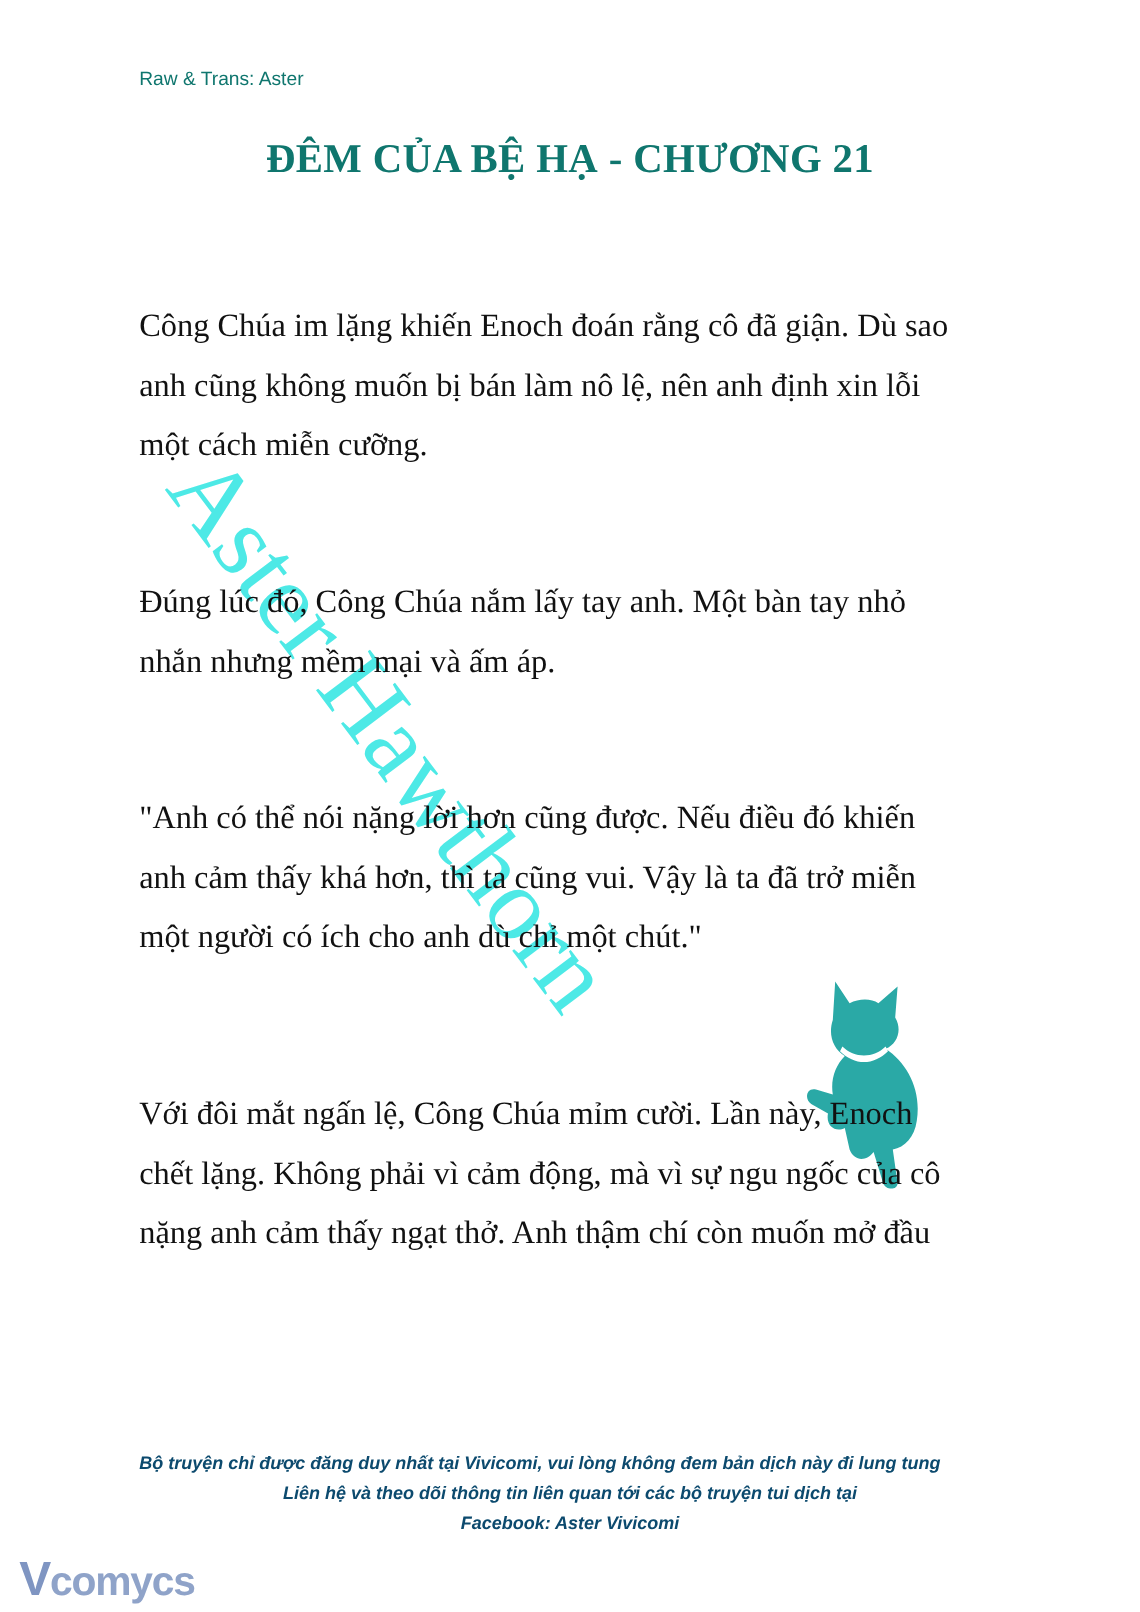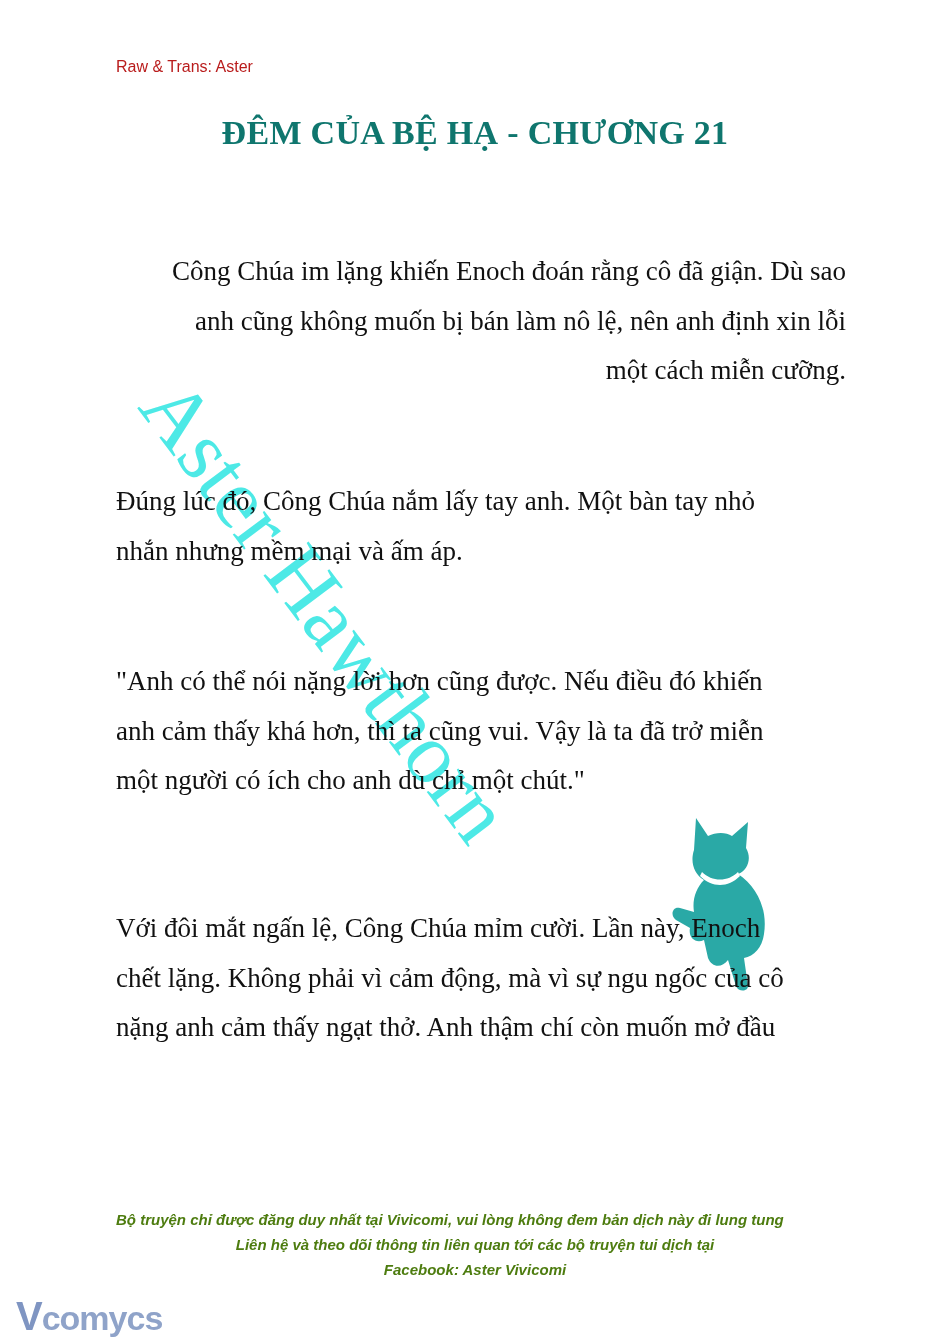--- a/index.html
+++ b/index.html
@@ -14,21 +14,21 @@
       overflow: hidden;
       font-family: "Liberation Serif", serif;
       color: #111111;
     }
     .credit {
       position: absolute;
       left: 116px;
       top: 58px;
       font-family: "Liberation Sans", sans-serif;
       font-size: 16px;
-      color: #b91c1c;
+      color: #0f766e;
     }
     .title {
       position: absolute;
       left: 0;
       width: 950px;
       top: 114px;
       text-align: center;
       font-family: "Liberation Serif", serif;
       font-weight: bold;
       font-size: 34px;
@@ -41,21 +41,21 @@
       width: 730px;
       font-size: 27px;
       line-height: 49.5px;
       color: #111111;
       margin: 0;
     }
     .para .line {
       display: block;
       white-space: nowrap;
     }
-    .p1 { top: 247px; text-align: right; }
+    .p1 { top: 247px; }
     .p2 { top: 477px; }
     .p3 { top: 657px; }
     .p4 { top: 904px; }
 
     .watermark {
       position: absolute;
       left: 120px;
       top: 560px;
       transform-origin: left center;
       transform: rotate(53deg);
@@ -88,21 +88,21 @@
       position: absolute;
       left: 0;
       width: 950px;
       top: 1207px;
       text-align: center;
       font-family: "Liberation Sans", sans-serif;
       font-style: italic;
       font-weight: bold;
       font-size: 15px;
       line-height: 25px;
-      color: #4d7c0f;
+      color: #0c4a6e;
     }
     .footer .fline { display: block; }
     .footer .fline.first { text-align: left; padding-left: 116px; }
 
     .logo {
       position: absolute;
       left: 16px;
       top: 1294px;
       font-family: "Liberation Sans", sans-serif;
       font-weight: bold;

